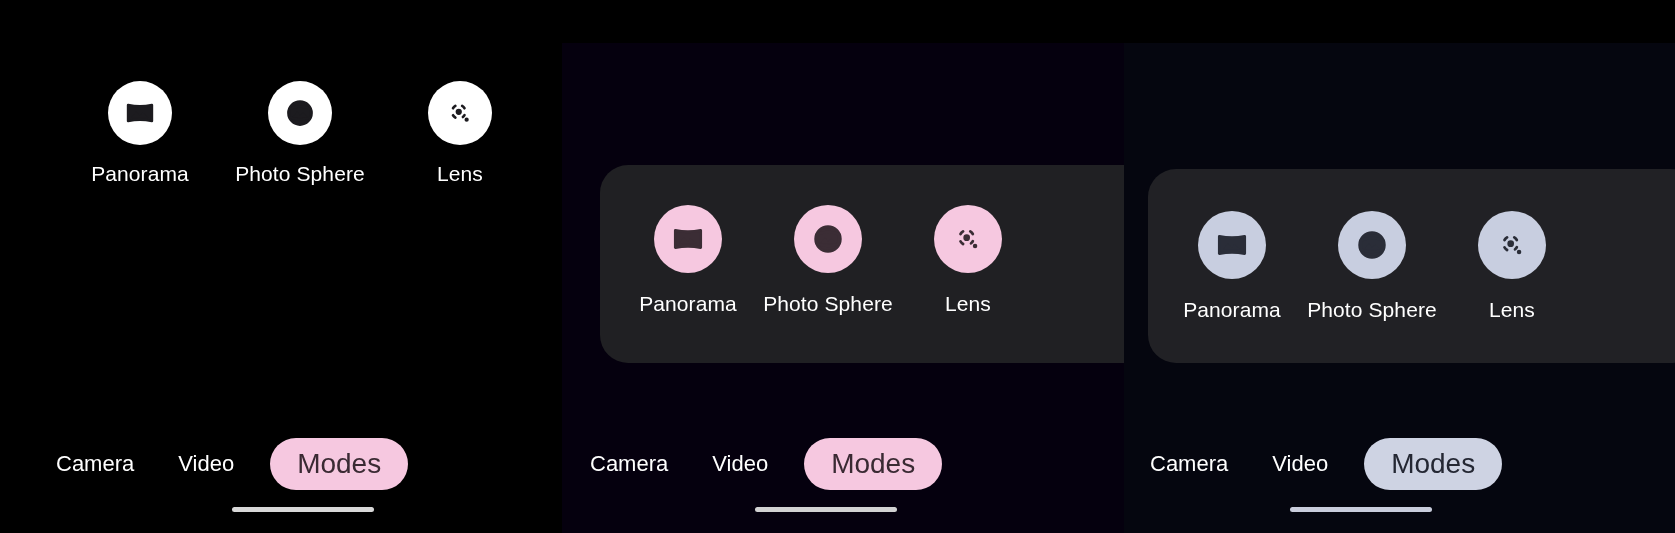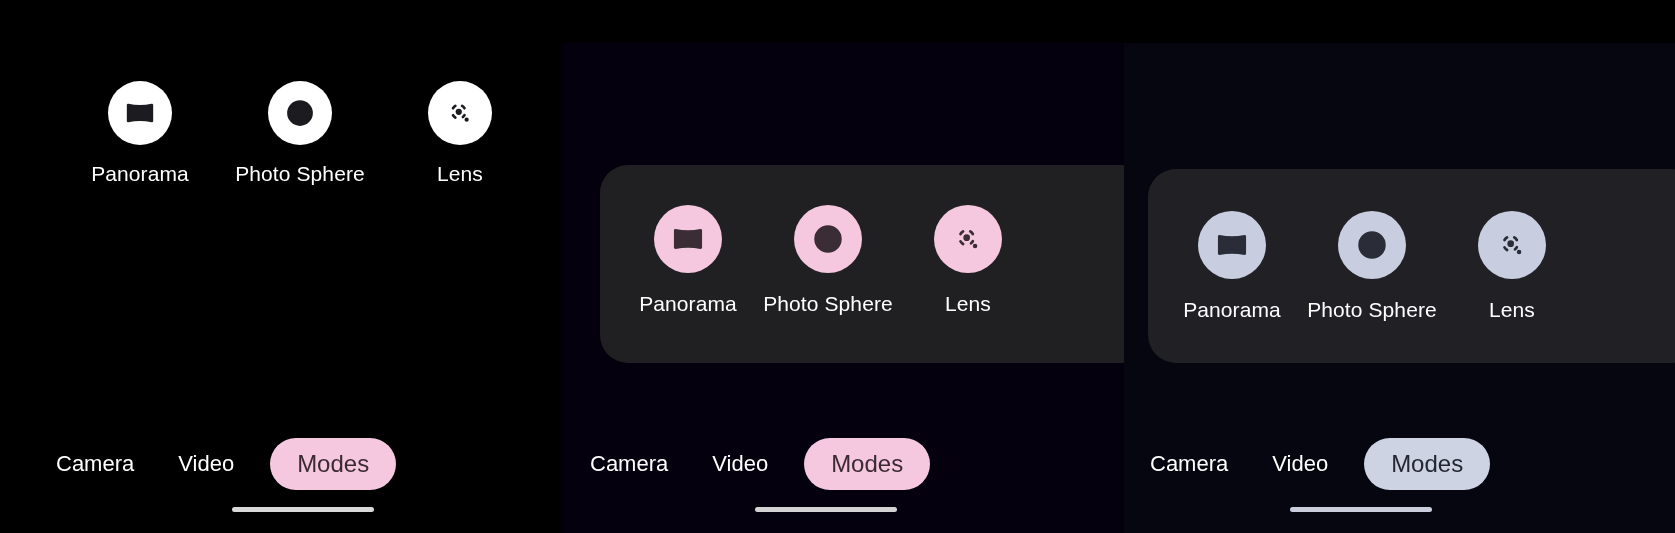--- a/index.html
+++ b/index.html
@@ -89,21 +89,21 @@
   .p3 .tabbar{left:1080px;gap:0;}
 
   .tab{
     font-size:22px;color:#ffffff;
     padding:0 22px;line-height:26px;
     white-space:nowrap;cursor:pointer;
   }
   .tab.pill{
     border-radius:40px;
     padding:13px 27px;
-    font-size:24px;
+    font-size:28px;
     margin-left:14px;
   }
   .p1 .tab.pill{background:#f6c8e0;color:#3a2a33;}
   .p2 .tab.pill{background:#f6c8e0;color:#3a2a33;}
   .p3 .tab.pill{background:#ced3e3;color:#242733;}
 
   
   .home-indicator{
     position:absolute;bottom:64px;
     height:5px;border-radius:3px;

